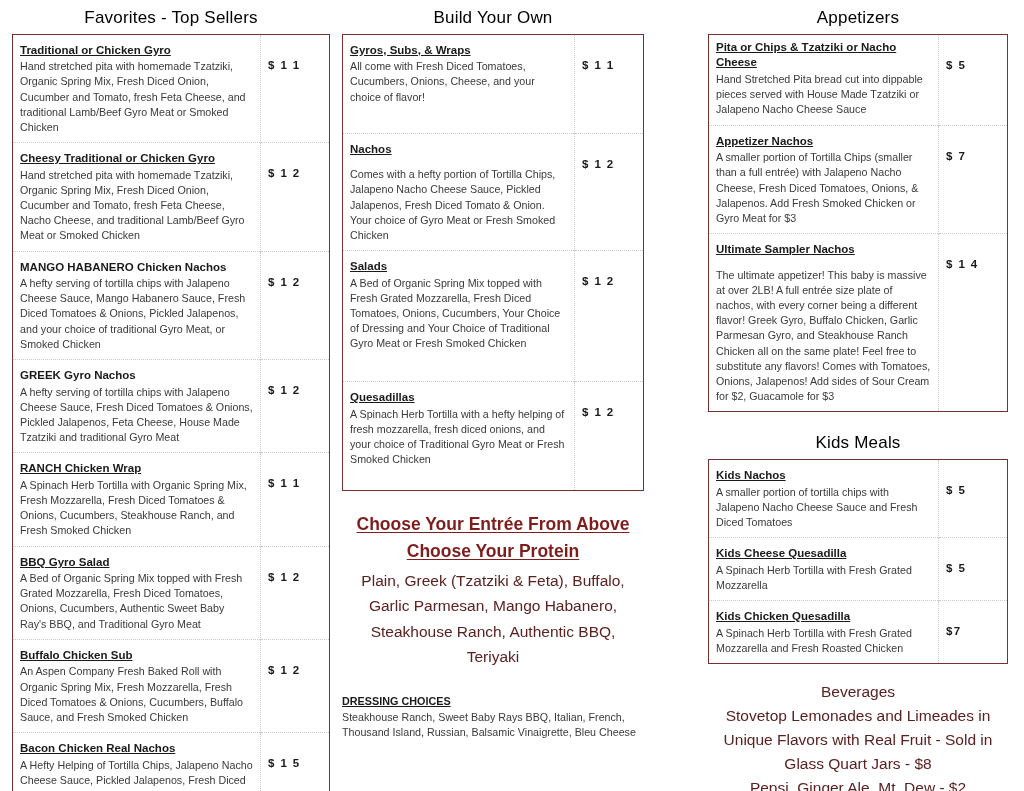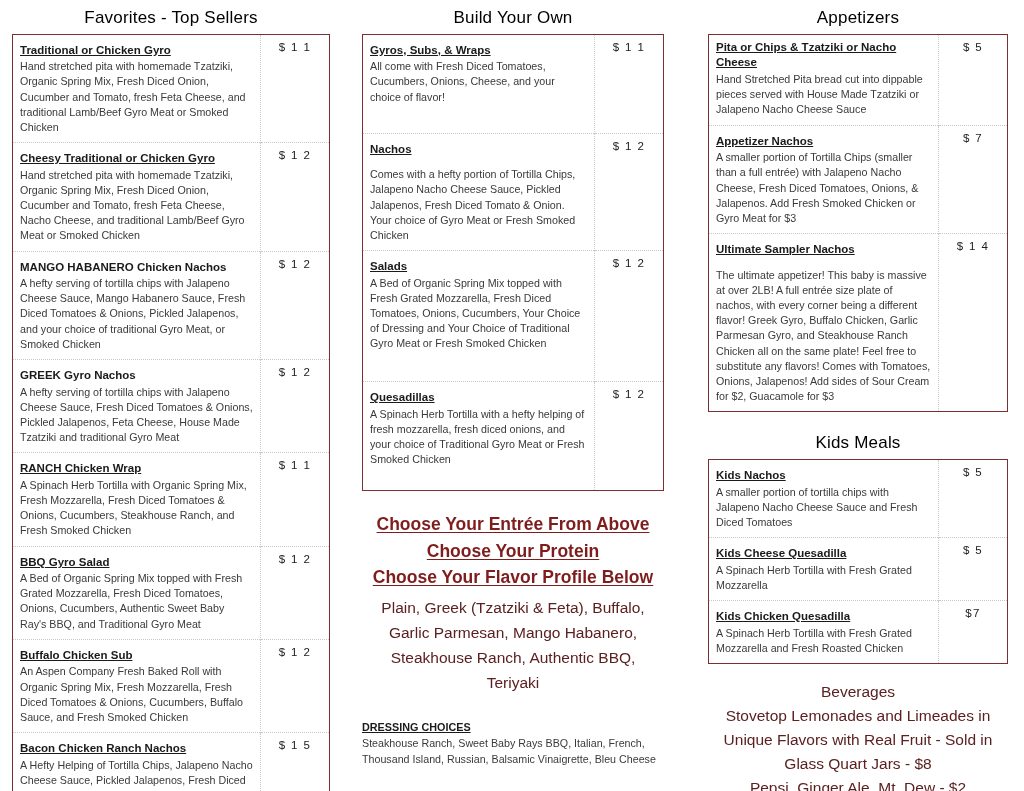--- a/index.html
+++ b/index.html
@@ -20,21 +20,21 @@
   
   .page {
     position: absolute;
     inset: 0;
   }
   .col {
     position: absolute;
     top: 0;
   }
   .col-left   { left: 12px;  width: 318px; }
-  .col-mid    { left: 362px; width: 302px; }
+  .col-mid    { left: 342px; width: 302px; }
   .col-right  { left: 708px; width: 300px; }
 
   
   .section-title {
     color: #000000;
     font-size: 17px;
     font-weight: 400;
     text-align: center;
     letter-spacing: .2px;
     margin: 9px 0 6px 0;
@@ -52,26 +52,25 @@
   .menu-table tr + tr td {
     border-top: 1px dotted #c8c8c8;
   }
   .menu-table td {
     vertical-align: top;
     padding: 5px 7px 7px 7px;
   }
   .menu-table td.price-cell {
     border-left: 1px dotted #cccccc;
     width: 54px;
-    text-align: center;
     white-space: nowrap;
-    font-weight: normal;
+    font-weight: bold;
     font-size: 11.5px;
     letter-spacing: 1.4px;
-    padding-top: 6px;
+    padding-top: 24px;
     color: #1a1a1a;
   }
   .item-name {
     font-weight: bold;
     font-size: 11.5px;
     line-height: 1.35;
     color: #1a1a1a;
     margin: 0 0 1px 0;
     display: inline-block;
   }
@@ -198,21 +197,21 @@
         </tr>
         <tr>
           <td class="body-cell">
             <span class="item-name underlined">Buffalo Chicken Sub</span>
             <p class="item-desc">An Aspen Company Fresh Baked Roll with Organic Spring Mix, Fresh Mozzarella, Fresh Diced Tomatoes &amp; Onions, Cucumbers, Buffalo Sauce, and Fresh Smoked Chicken</p>
           </td>
           <td class="price-cell">$ 1 2</td>
         </tr>
         <tr>
           <td class="body-cell">
-            <span class="item-name underlined">Bacon Chicken Ranch Nachos</span>
+            <span class="item-name underlined">Bacon Chicken Real Nachos</span>
             <p class="item-desc">A Hefty Helping of Tortilla Chips, Jalapeno Nacho Cheese Sauce, Pickled Jalapenos, Fresh Diced Tomatoes and Onions, Steakhouse Ranch, Hardwood Smoked Bacon, and In House Smoked Chicken</p>
           </td>
           <td class="price-cell">$ 1 5</td>
         </tr>
       </tbody>
     </table>
   </div>
 
   <div class="col col-mid">
     <div class="section-title">Build Your Own</div>
@@ -245,21 +244,20 @@
             <p class="item-desc">A Spinach Herb Tortilla with a hefty helping of fresh mozzarella, fresh diced onions, and your choice of Traditional Gyro Meat or Fresh Smoked Chicken</p>
           </td>
           <td class="price-cell">$ 1 2</td>
         </tr>
       </tbody>
     </table>
 
     <div class="choose-block">
       <span class="choose-line">Choose Your Entrée From Above</span>
       <span class="choose-line">Choose Your Protein</span>
-      <span class="choose-line">Choose Your Flavor Profile Below</span>
       <div class="flavors">
         <div>Plain, Greek (Tzatziki &amp; Feta), Buffalo,</div>
         <div>Garlic Parmesan, Mango Habanero,</div>
         <div>Steakhouse Ranch, Authentic BBQ,</div>
         <div>Teriyaki</div>
       </div>
     </div>
 
     <div class="dressing-block">
       <span class="dressing-title">DRESSING CHOICES</span>

